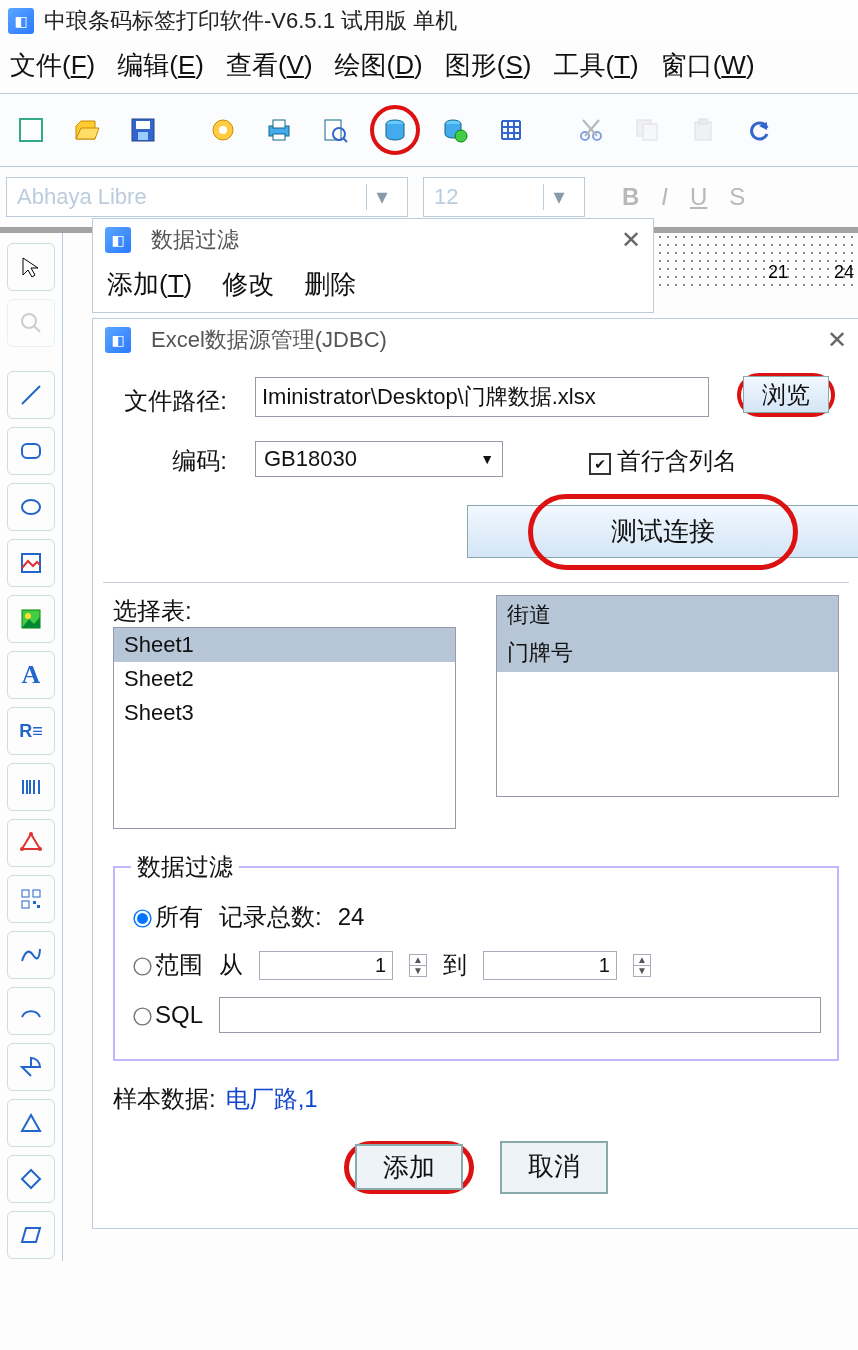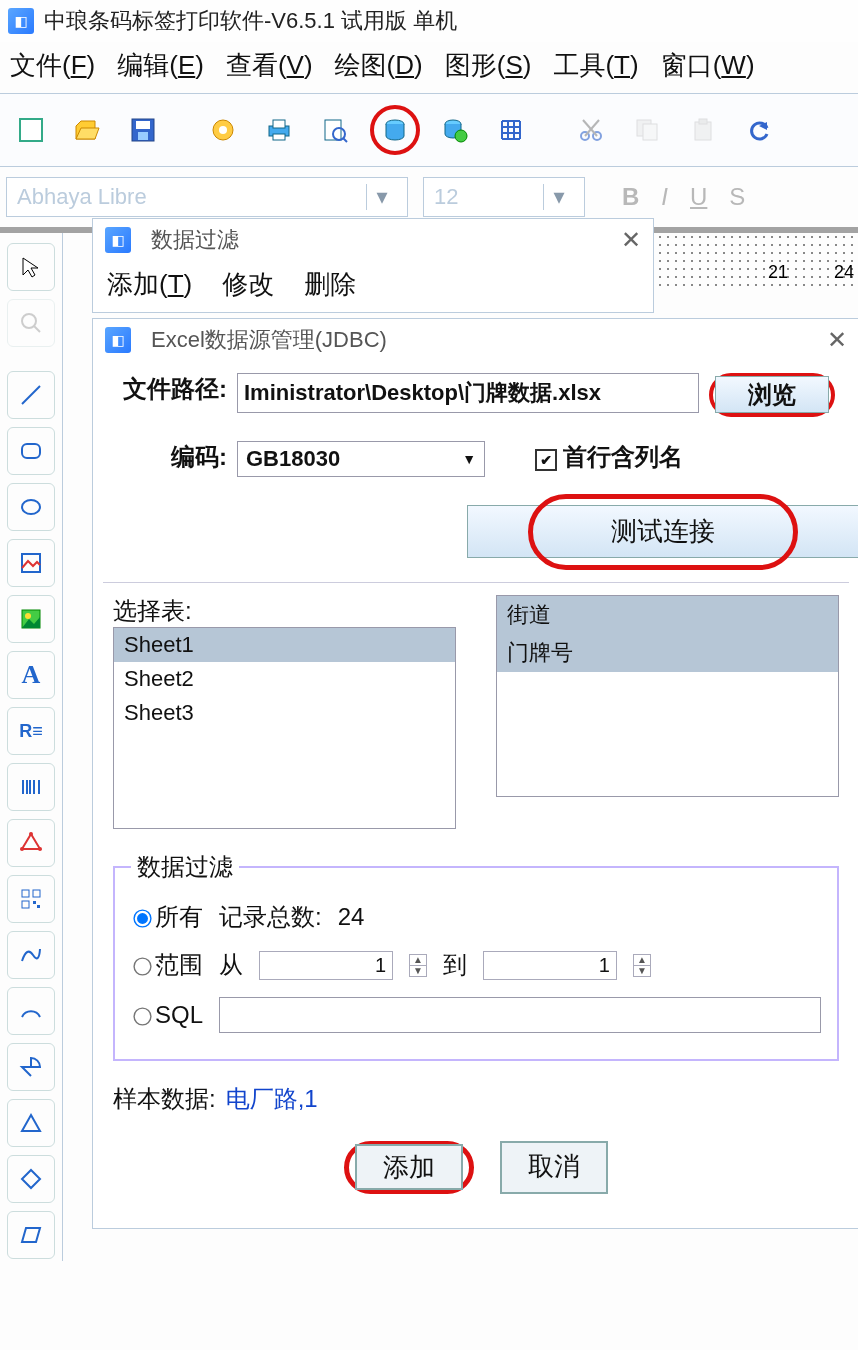--- a/index.html
+++ b/index.html
@@ -127,27 +127,27 @@
   }
   
   .dialog2 {
     position: absolute;
     top: 318px; left: 92px;
     width: 766px;
     background: #fff;
     border: 1px solid #bcd;
     padding-bottom: 20px;
   }
-  .form-row { display:flex; align-items:flex-start; gap:10px; padding: 12px 24px; font-size:24px;font-weight:bold;}
+  .form-row { display:flex; align-items:flex-end; gap:28px; padding: 12px 24px; font-size:24px;}
   .lbl{ min-width:110px; text-align:right;}
   .txt-input { flex:1; border:1px solid #99a; padding:4px 6px; font-size:22px; background:#fff;}
   .btn {
     border:1px solid #8aa;
     background: linear-gradient(#f2f8ff,#d3e5f5);
-    padding: 4px 32px;
+    padding: 4px 18px;
     font-size: 24px;
   }
   .btn-browse-wrap{border:4px solid #d11;border-radius:999px;padding:2px;}
   .combo { width:230px; border:1px solid #99a; padding:4px 8px; font-size:22px; display:flex;justify-content:space-between;align-items:center;}
   .combo-arrow{font-size:14px;}
   .check{margin-right:6px;border:2px solid #333;display:inline-flex;width:18px;height:18px;align-items:center;justify-content:center;font-size:14px;}
   .test-conn { display:flex;justify-content:flex-end;padding:16px 0 24px 0;}
   .test-conn .wide-btn{
     width:390px;
     border:1px solid #8aa;

